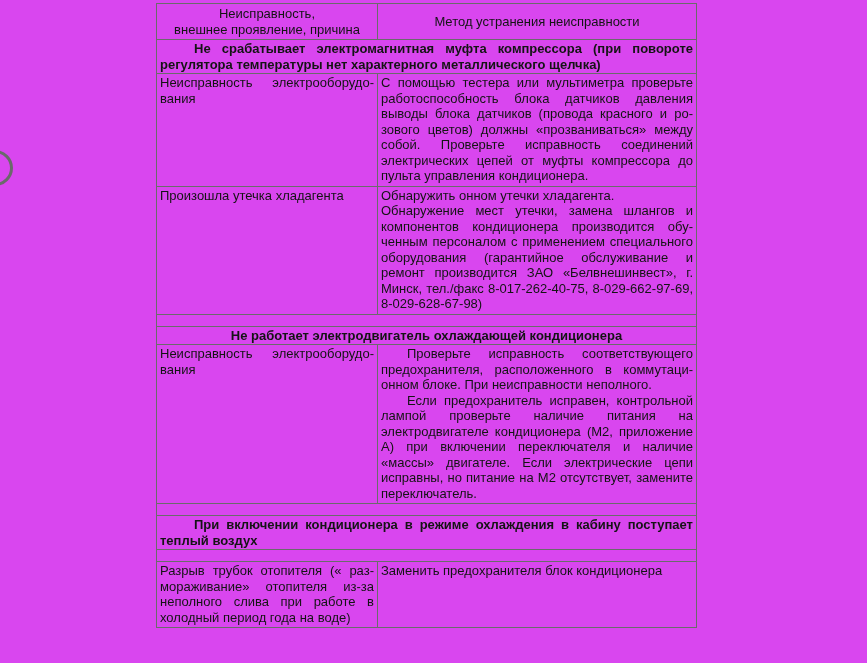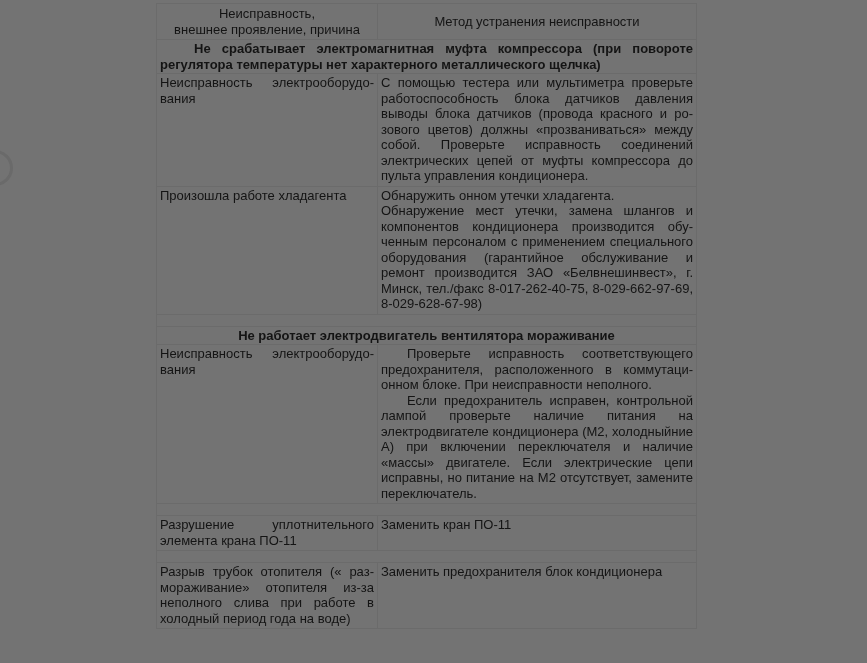--- a/index.html
+++ b/index.html
@@ -11,21 +11,21 @@
     width: 867px;
     height: 663px;
     position: relative;
     overflow: hidden;
     font-family: "Liberation Sans", sans-serif;
     color: #1a1a1a;
   }
   .page {
     position: absolute;
     inset: 0;
-    background: #737373;
+    background: #d946ef;
   }
   
   .nav-circle {
     position: absolute;
     left: -23px;
     top: 150px;
     width: 30px;
     height: 30px;
     border: 3px solid #6a6a6a;
     border-radius: 50%;
@@ -98,52 +98,47 @@
         <tr>
           <td class="fault-cell">
             <p class="para">Неисправность электрооборудо­вания</p>
           </td>
           <td class="remedy-cell">
             <p class="para">С помощью тестера или мультиметра проверь­те работоспособность блока датчиков давления выводы блока датчиков (провода красного и ро­зового цветов) должны «прозваниваться» меж­ду собой. Проверьте исправность соединений электрических цепей от муфты компрессора до пульта управления кондиционера.</p>
           </td>
         </tr>
         <tr>
           <td class="fault-cell">
-            <p class="para">Произошла работе хладагента</p>
+            <p class="para">Произошла утечка хладагента</p>
           </td>
           <td class="remedy-cell">
             <p class="para">Обнаружить онном утечки хладагента.</p>
             <p class="para">Обнаружение мест утечки, замена шлангов и компонентов кондиционера производится обу­ченным персоналом с применением специаль­ного оборудования (гарантийное обслуживание и ремонт производится ЗАО «Белвнешинвест», г. Минск, тел./факс 8-017-262-40-75, 8-029-662-97-69, 8-029-628-67-98)</p>
           </td>
         </tr>
         <tr>
           <td colspan="2" class="spacer-cell"></td>
         </tr>
         <tr>
-          <td colspan="2" class="section-cell center">Не работает электродвигатель вентилятора мораживание</td>
+          <td colspan="2" class="section-cell center">Не работает электродвигатель охлаждающей кондиционера</td>
         </tr>
         <tr>
           <td class="fault-cell">
             <p class="para">Неисправность электрооборудо­вания</p>
           </td>
           <td class="remedy-cell">
             <p class="para indent">Проверьте исправность соответствующего предохранителя, расположенного в коммутаци­онном блоке. При неисправности неполного.</p>
-            <p class="para indent">Если предохранитель исправен, контроль­ной лампой проверьте наличие питания на электродвигателе кондиционера (М2, холодный­ние А) при включении переключателя и наличие «массы» двигателе. Если электрические цепи исправны, но питание на М2 отсутствует, заме­ните переключатель.</p>
+            <p class="para indent">Если предохранитель исправен, контроль­ной лампой проверьте наличие питания на электродвигателе кондиционера (М2, приложе­ние А) при включении переключателя и наличие «массы» двигателе. Если электрические цепи исправны, но питание на М2 отсутствует, заме­ните переключатель.</p>
           </td>
         </tr>
         <tr>
           <td colspan="2" class="spacer-cell"></td>
         </tr>
         <tr>
-          <td class="fault-cell">
-            <p class="para">Разрушение уплотнительного элемента крана ПО-11</p>
-          </td>
-          <td class="remedy-cell">
-            <p class="para">Заменить кран ПО-11</p>
-          </td>
+          <td colspan="2" class="section-cell justify">При включении кондиционера в режиме охлаждения в кабину поступает теплый воздух</td>
         </tr>
         <tr>
           <td colspan="2" class="spacer-cell"></td>
         </tr>
         <tr>
           <td class="fault-cell">
             <p class="para">Разрыв трубок отопителя (« раз­мораживание» отопителя из-за неполного слива при работе в холодный период года на воде)</p>
           </td>
           <td class="remedy-cell">
             <p class="para">Заменить предохранителя блок кондиционера</p>

